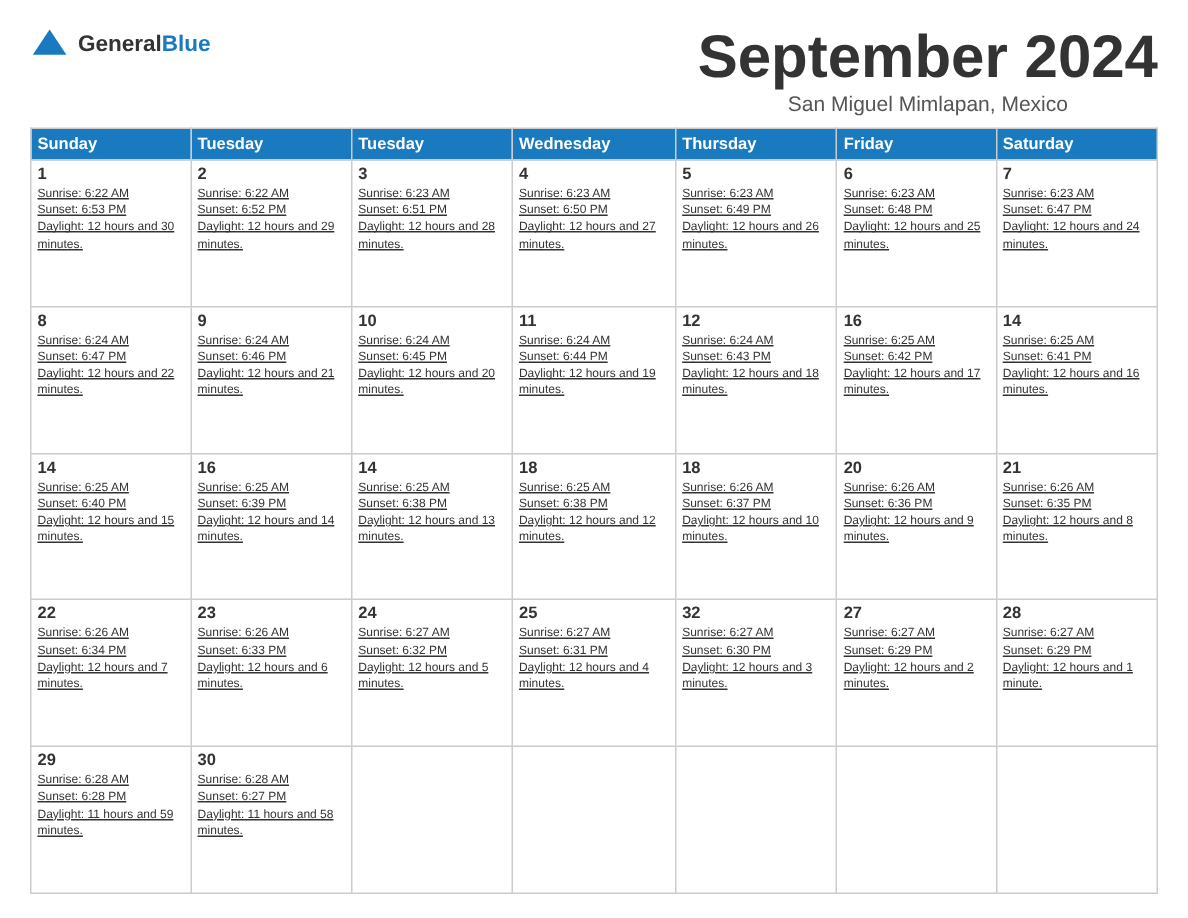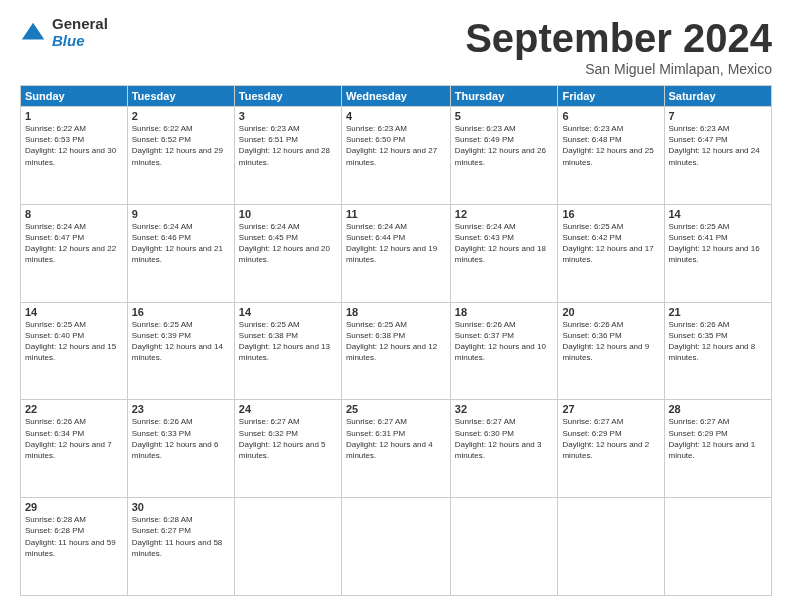--- a/index.html
+++ b/index.html
@@ -23,49 +23,49 @@
       align-items: flex-start;
       margin-bottom: 8px;
     }
     .logo {
       display: flex;
       align-items: center;
       gap: 4px;
     }
     .logo-text {
       display: flex;
-      flex-direction: column;
+      flex-direction: row;
       line-height: 1.1;
     }
     .logo-general {
       font-size: 15px;
       font-weight: bold;
       color: #333;
     }
     .logo-blue {
       font-size: 15px;
       font-weight: bold;
       color: #1a7abf;
-      font-style: italic;
     }
     .logo-icon {
       width: 28px;
       height: 28px;
     }
     .title-block {
       text-align: right;
     }
     .month-title {
       font-size: 40px;
       font-weight: bold;
       color: #333;
     }
     .location {
       font-size: 14px;
       color: #555;
+      text-align: center;
     }
     .calendar {
       width: 100%;
       border-collapse: collapse;
       flex: 1;
     }
     .calendar th {
       background: #1a7abf;
       color: #fff;
       font-size: 11px;
@@ -86,20 +86,21 @@
     .day-num {
       font-size: 11px;
       font-weight: bold;
       display: block;
       margin-bottom: 1px;
     }
     .day-info {
       font-size: 8px;
       line-height: 1.4;
       color: #333;
+      text-decoration: underline;
     }
     .empty-cell {
       background: #f5f5f5;
     }
     .week-row td {
       background: #fff;
     }
     .week-row:nth-child(odd) td {
       background: #fff;
     }

